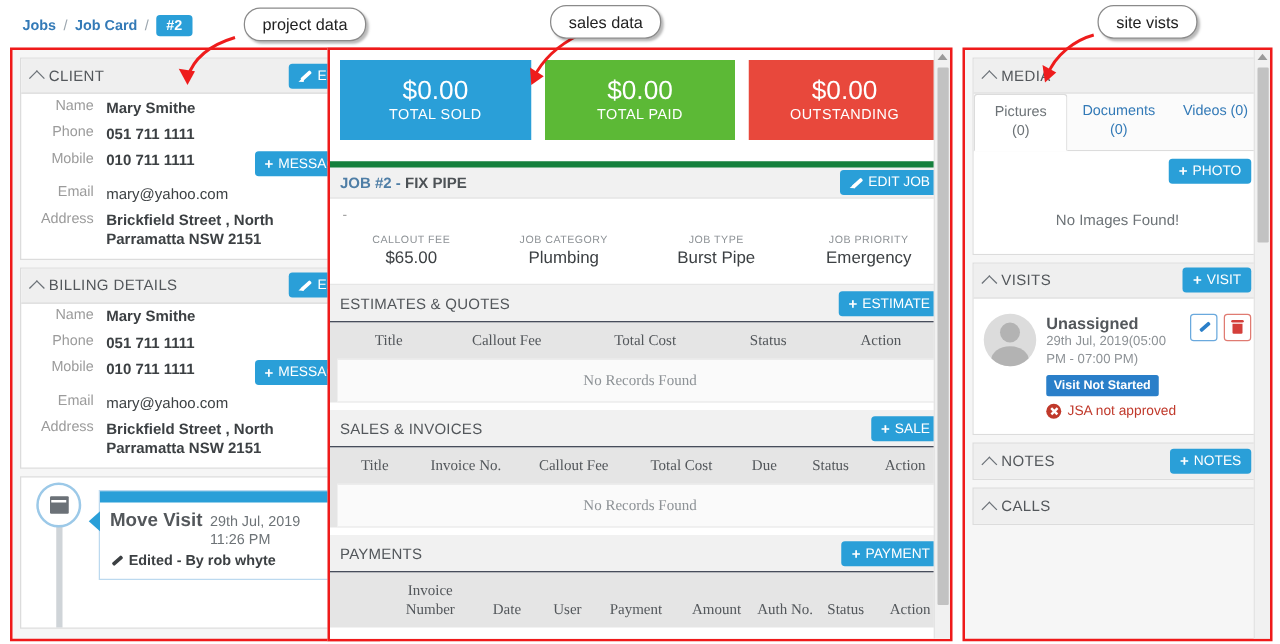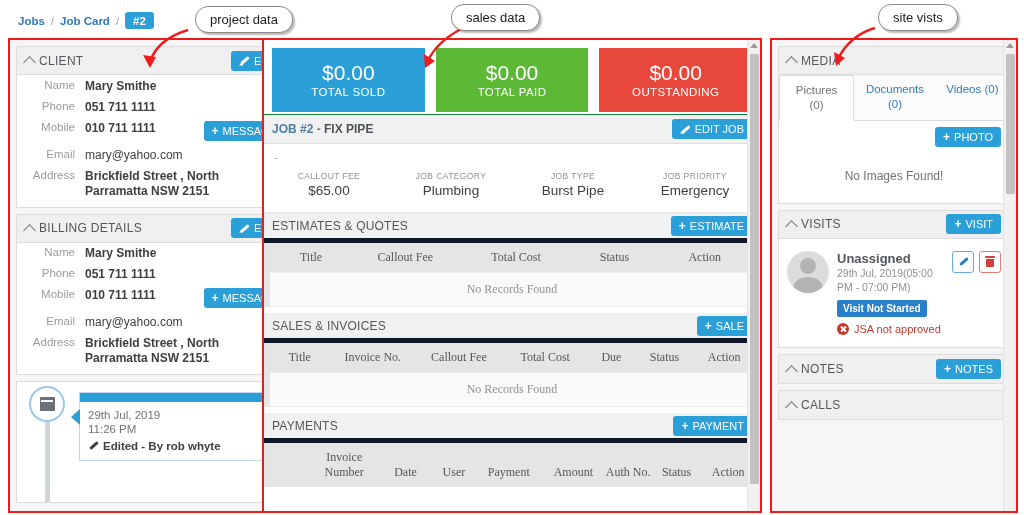--- a/index.html
+++ b/index.html
@@ -104,22 +104,22 @@
     width: 10px; height: 3px; background: #3c4043; transform: rotate(-42deg);
     border-radius: 1px; }
 
   
   .tiles { display: flex; gap: 11px; padding: 8px 8px 0; }
   .tile { flex: 1; height: 64px; color: #fff; display: flex;
     flex-direction: column; align-items: center; justify-content: center; }
   .tile .amt { font-size: 21px; font-weight: 400; line-height: 1.05; }
   .tile .lbl { font-size: 11.5px; letter-spacing: .4px; margin-top: 2px; }
 
-  .job-head { background: #f1f1f1; border-top: 1px solid #15803d;
-    border-bottom: 1px solid #e0e0e0; height: 30px; margin-top: 2px;
+  .job-head { background: #f1f1f1; border-top: 5px solid #15803d;
+    border-bottom: 1px solid #e0e0e0; height: 30px; margin-top: 17px;
     display: flex; align-items: center; justify-content: space-between;
     padding: 0 8px; }
   .job-head .t { font-size: 12px; color: #4f7ea6; font-weight: 700; }
   .job-head .t b { color: #4d5256; }
 
   .job-desc { background: #fff; padding: 7px 10px 2px; font-size: 11px; color: #9b9b9b; }
 
   .meta-row { background: #fff; display: flex; padding: 6px 4px 14px;
     border-bottom: 1px solid #e6e6e6; }
   .meta { flex: 1; text-align: center; }
@@ -127,21 +127,21 @@
     text-transform: uppercase; }
   .meta .mv { font-size: 13.5px; color: #3c4043; margin-top: 2px; }
   .status-box { border: 1px solid #e2e2e2; background: #fff; padding: 4px 6px;
     display: inline-flex; align-items: center; gap: 5px; margin-top: 1px; }
   .flag { width: 9px; height: 12px; background: #14a085; position: relative; }
   .flag::after { content: ""; position: absolute; bottom: 0; left: 0;
     border-left: 4.5px solid transparent; border-right: 4.5px solid transparent;
     border-bottom: 4px solid #fff; }
   .status-txt { font-size: 12.5px; color: #14a085; }
 
-  .sub-head { background: #f1f1f1; border-bottom: 5px solid #0f172a;
+  .sub-head { background: #f1f1f1; border-bottom: 1px solid #0f172a;
     height: 30px; display: flex; align-items: center;
     justify-content: space-between; padding: 0 8px; }
   .sub-head .st { font-size: 12px; color: #53575b; letter-spacing: .2px; }
 
   .tbl { background: #e5e5e5; font-family: Liberation Serif, serif; }
   .tbl .thead { display: flex; padding: 7px 6px; }
   .tbl .thead span { font-size: 12px; color: #53575b; text-align: center; }
   .noRec { background: #fafafa; border-top: 1px solid #ececec;
     border-bottom: 1px solid #ececec; text-align: center; padding: 9px 0;
     font-size: 12px; color: #8d9296; margin: 0 6px; }
@@ -295,20 +295,21 @@
     <div class="card">
       <div class="tl-body">
         <div class="tl-rail"></div>
         <div class="tl-icon">
             <i class="cal"></i>
           </div>
         <div class="tl-box">
           <div class="tl-bar"></div>
           <div class="tl-inner">
             <div class="tl-row1">
+              <span class="tl-title">Move Visit</span>
               <span class="tl-date">
                 <span>29th Jul, 2019</span><br>
                 <span>11:26 PM</span>
               </span>
             </div>
             <div class="tl-edit">
               <i class="pencil-dark"></i>
               <span>Edited - By rob whyte</span>
             </div>
 
@@ -530,14 +531,14 @@
 <svg class="anno-svg">
   <path d="M188,30 C168,36 155,46 150,62" stroke="#ee1c1c" stroke-width="2.4" fill="none"></path>
   <path d="M150,68 l-7,-13 l13,2 z" fill="#ee1c1c"></path>
   <path d="M463,28 C447,36 434,48 427,62" stroke="#ee1c1c" stroke-width="2.4" fill="none"></path>
   <path d="M425,68 l-1,-14 l11,7 z" fill="#ee1c1c"></path>
   <path d="M875,28 C860,32 844,44 838,60" stroke="#ee1c1c" stroke-width="2.4" fill="none"></path>
   <path d="M836,66 l-2,-14 l11,6 z" fill="#ee1c1c"></path>
 </svg>
 
 <div class="callout" id="callout0" style="left: 195px; top: 6px;">project data</div>
-<div class="callout" id="callout1" style="left: 451px; top: 4px;">sales data</div>
+<div class="callout" id="callout1" style="left: 440px; top: 4px;">sales data</div>
 <div class="callout" id="callout2" style="left: 878px; top: 4px;">site vists</div>
 
 </body></html>

